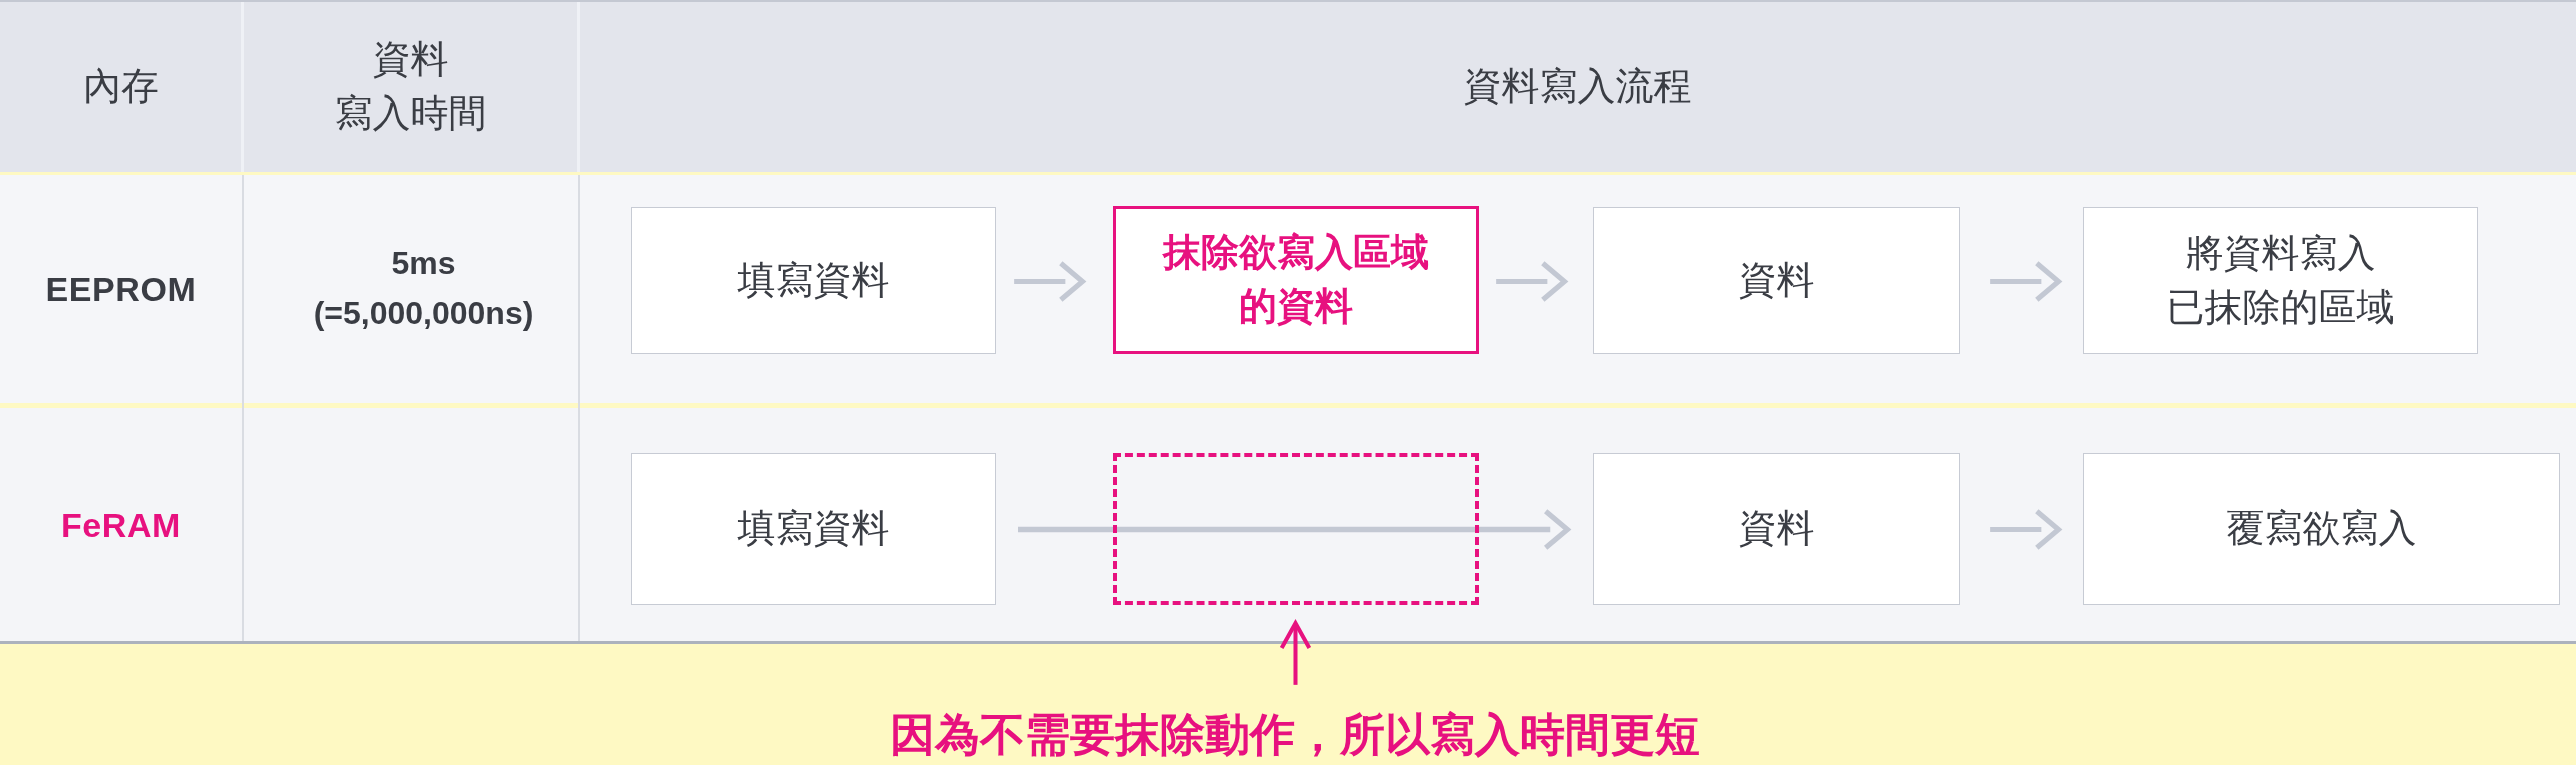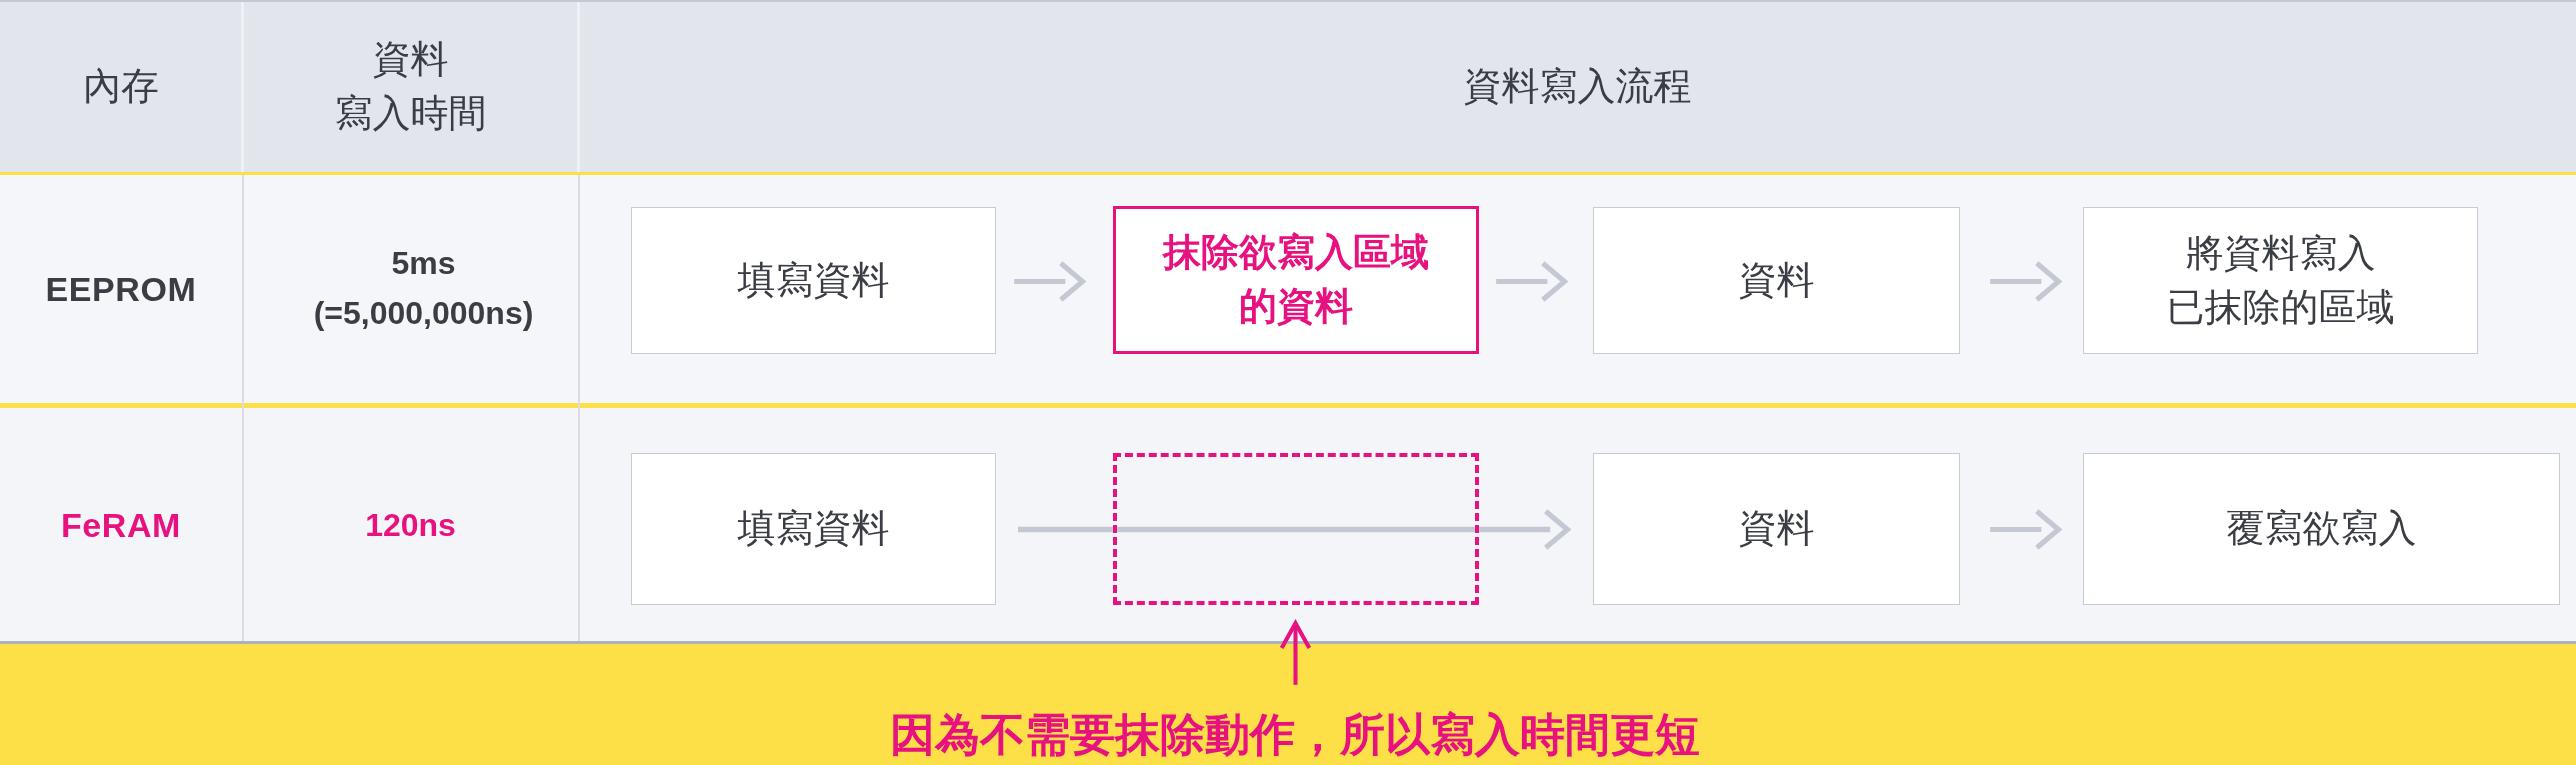--- a/index.html
+++ b/index.html
@@ -4,21 +4,21 @@
 <style>
   html, body { margin: 0; padding: 0; }
   body {
     font-family: "Liberation Sans", "DejaVu Sans", sans-serif;
     -webkit-font-smoothing: antialiased;
   }
   .canvas {
     position: relative;
     width: 2576px;
     height: 766px;
-    background: #fde047;
+    background: #fef9c3;
     overflow: hidden;
   }
   .abs { position: absolute; }
 
   
   .table-top-border   { left:0; top:0;    width:2576px; height:2.3px;  background:#C4C8D2; }
   .band-header        { left:0; top:2.3px;  width:2576px; height:170px; background:#E3E5EC; }
   .band-row-eeprom    { left:0; top:175px; width:2576px; height:228px; background:#F5F6F9; }
   .band-row-feram     { left:0; top:408px; width:2576px; height:234px; background:#F4F5F8; }
   .table-bottom-border{ left:0; top:641px; width:2576px; height:2.9px; background:#ACB2BD; }
@@ -142,21 +142,20 @@
     <line class="s" x1="2" y1="60" x2="92" y2="60" stroke-width="9"></line>
     <polyline class="s" points="84,28 122,60 84,92" stroke-width="9"></polyline>
   </svg>
 
   <div class="abs box b-e4">
     <span>將資料寫入</span>
     <span>已抹除的區域</span>
   </div>
 
   <div class="abs cell cell-r2-memory">FeRAM</div>
-  <div class="abs cell cell-r2-time">120ns</div>
 
   <div class="abs box b-f1">填寫資料</div>
 
   <svg class="abs garrow a-long" width="558" height="69" viewBox="0 0 975 120">
     <line class="s" x1="0" y1="60" x2="930" y2="60" stroke-width="10"></line>
     <polyline class="s" points="922,28 960,60 922,92" stroke-width="9"></polyline>
   </svg>
 
   <div class="abs box b-fd"></div>
 

